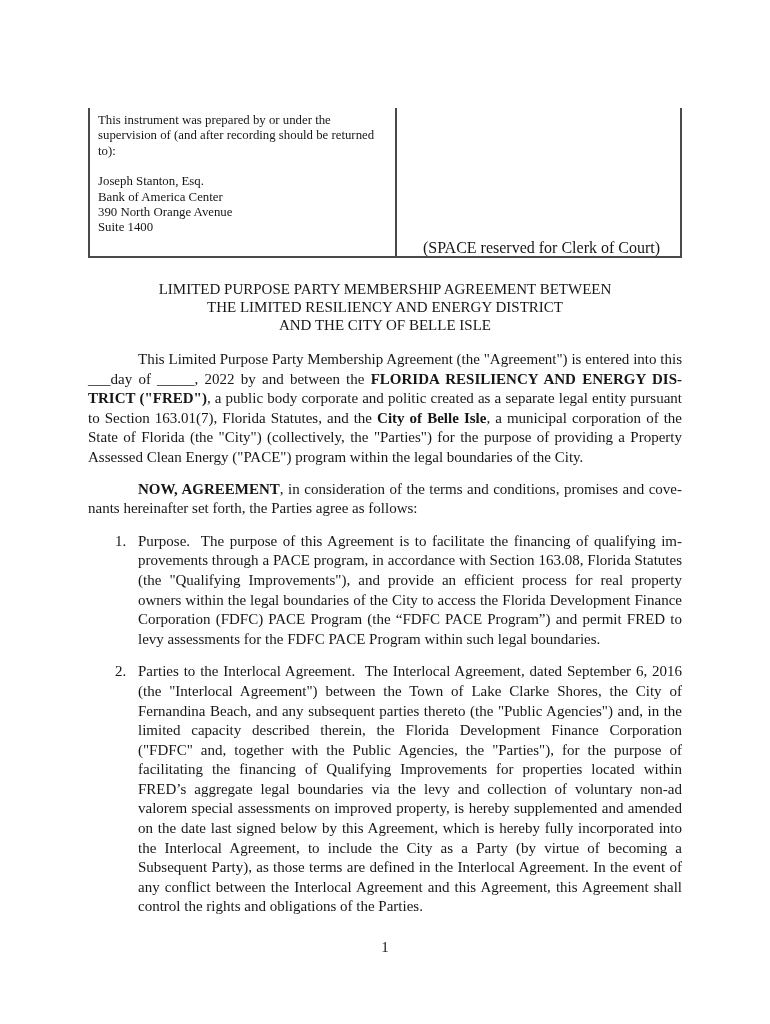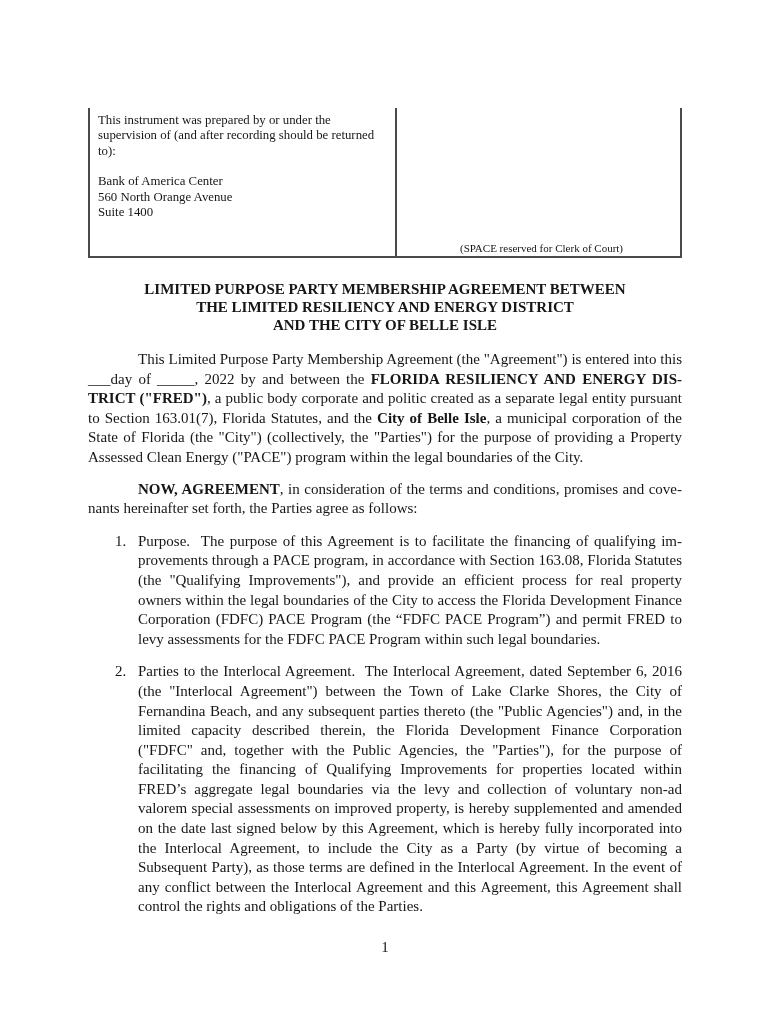--- a/index.html
+++ b/index.html
@@ -30,28 +30,28 @@
     font-size: 12.8px;
     line-height: 15.4px;
   }
   .cell-left .prep { margin-bottom: 15px; }
   .cell-right { flex: 1; position: relative; }
   .clerk {
     position: absolute;
     bottom: 2px;
     left: 0; right: 0;
     text-align: center;
-    font-size: 11px;
+    font-size: 16px;
     line-height: 12px;
     padding-left: 6px;
   }
   .doc-title {
     margin-top: 22px;
     text-align: center;
-    font-weight: bold;
+    font-weight: normal;
     font-size: 15px;
     line-height: 18px;
   }
   .para {
     font-size: 15px;
     line-height: 19.6px;
     text-align: justify;
   }
   .indent { text-indent: 50px; }
   .intro-para { margin-top: 16px; }
@@ -75,22 +75,23 @@
   }
 </style>
 </head>
 <body>
 
 <div class="page">
 
   <div class="header-box">
     <div class="cell-left">
       <div class="prep">This instrument was prepared by or under the supervision of (and after recording should be returned to):</div>
+      <div>Joseph Stanton, Esq.</div>
       <div>Bank of America Center</div>
-      <div>560 North Orange Avenue</div>
+      <div>390 North Orange Avenue</div>
       <div>Suite 1400</div>
     </div>
     <div class="cell-right">
       <div class="clerk">(SPACE reserved for Clerk of Court)</div>
     </div>
   </div>
 
   <div class="doc-title">
     <div>LIMITED PURPOSE PARTY MEMBERSHIP AGREEMENT BETWEEN</div>
     <div>THE LIMITED RESILIENCY AND ENERGY DISTRICT</div>

